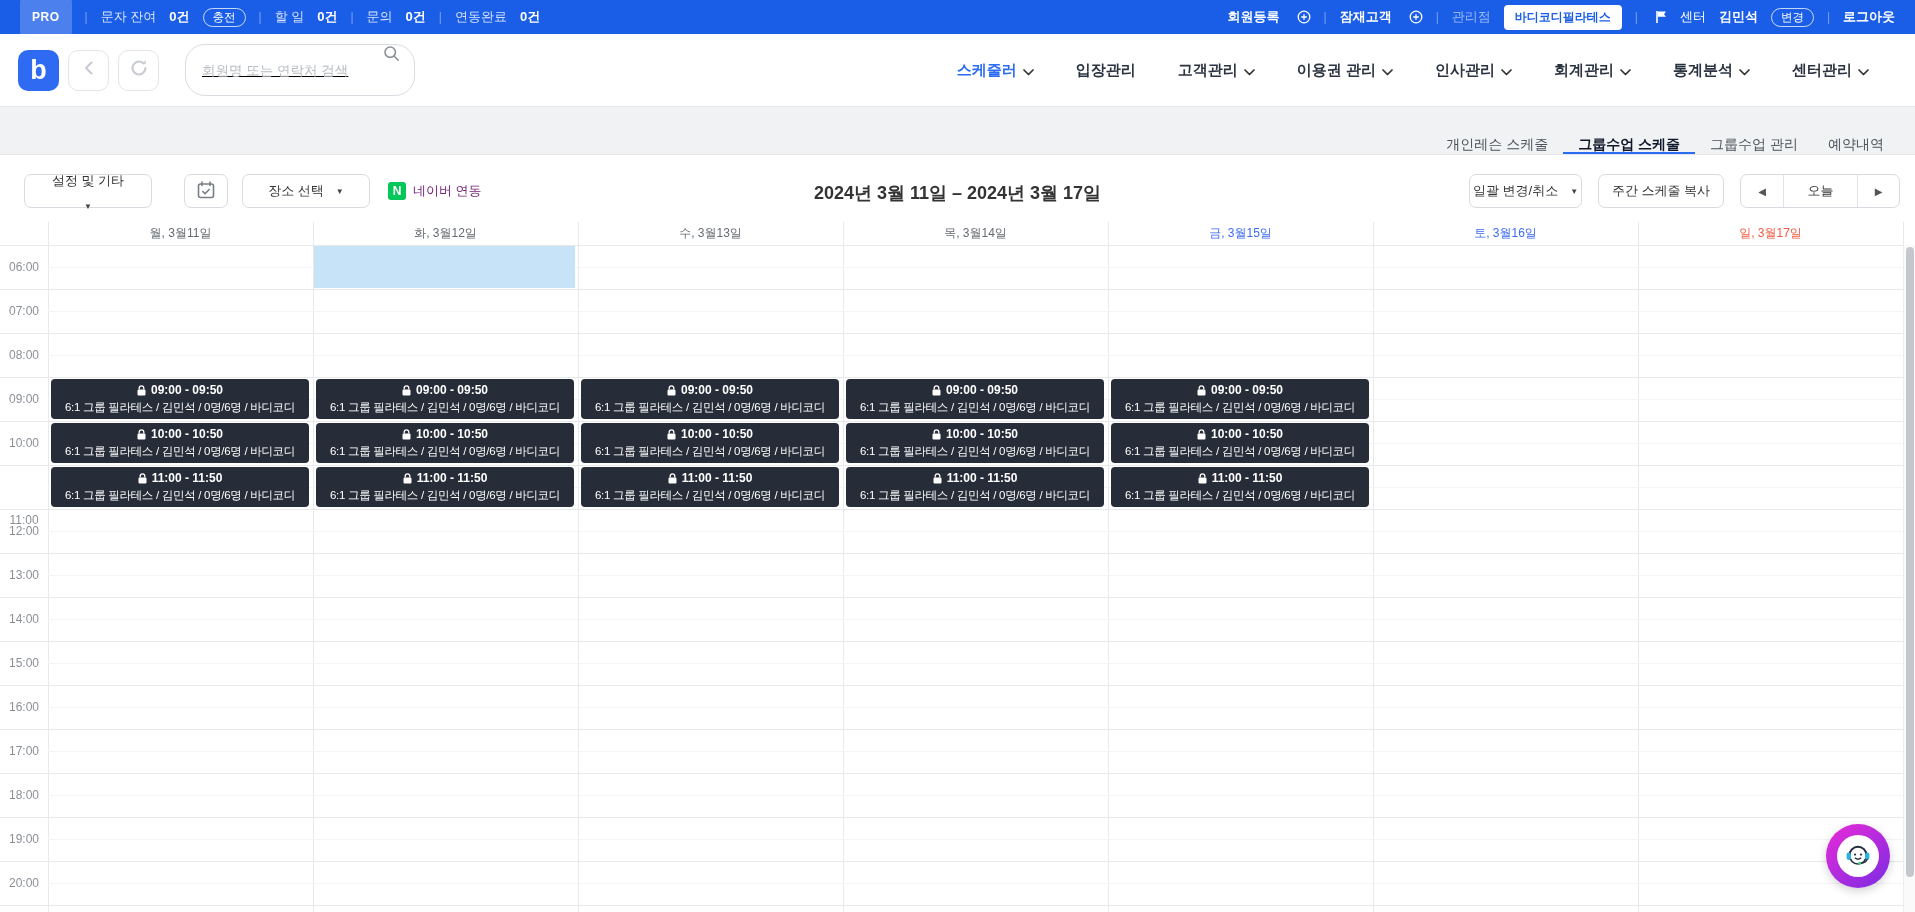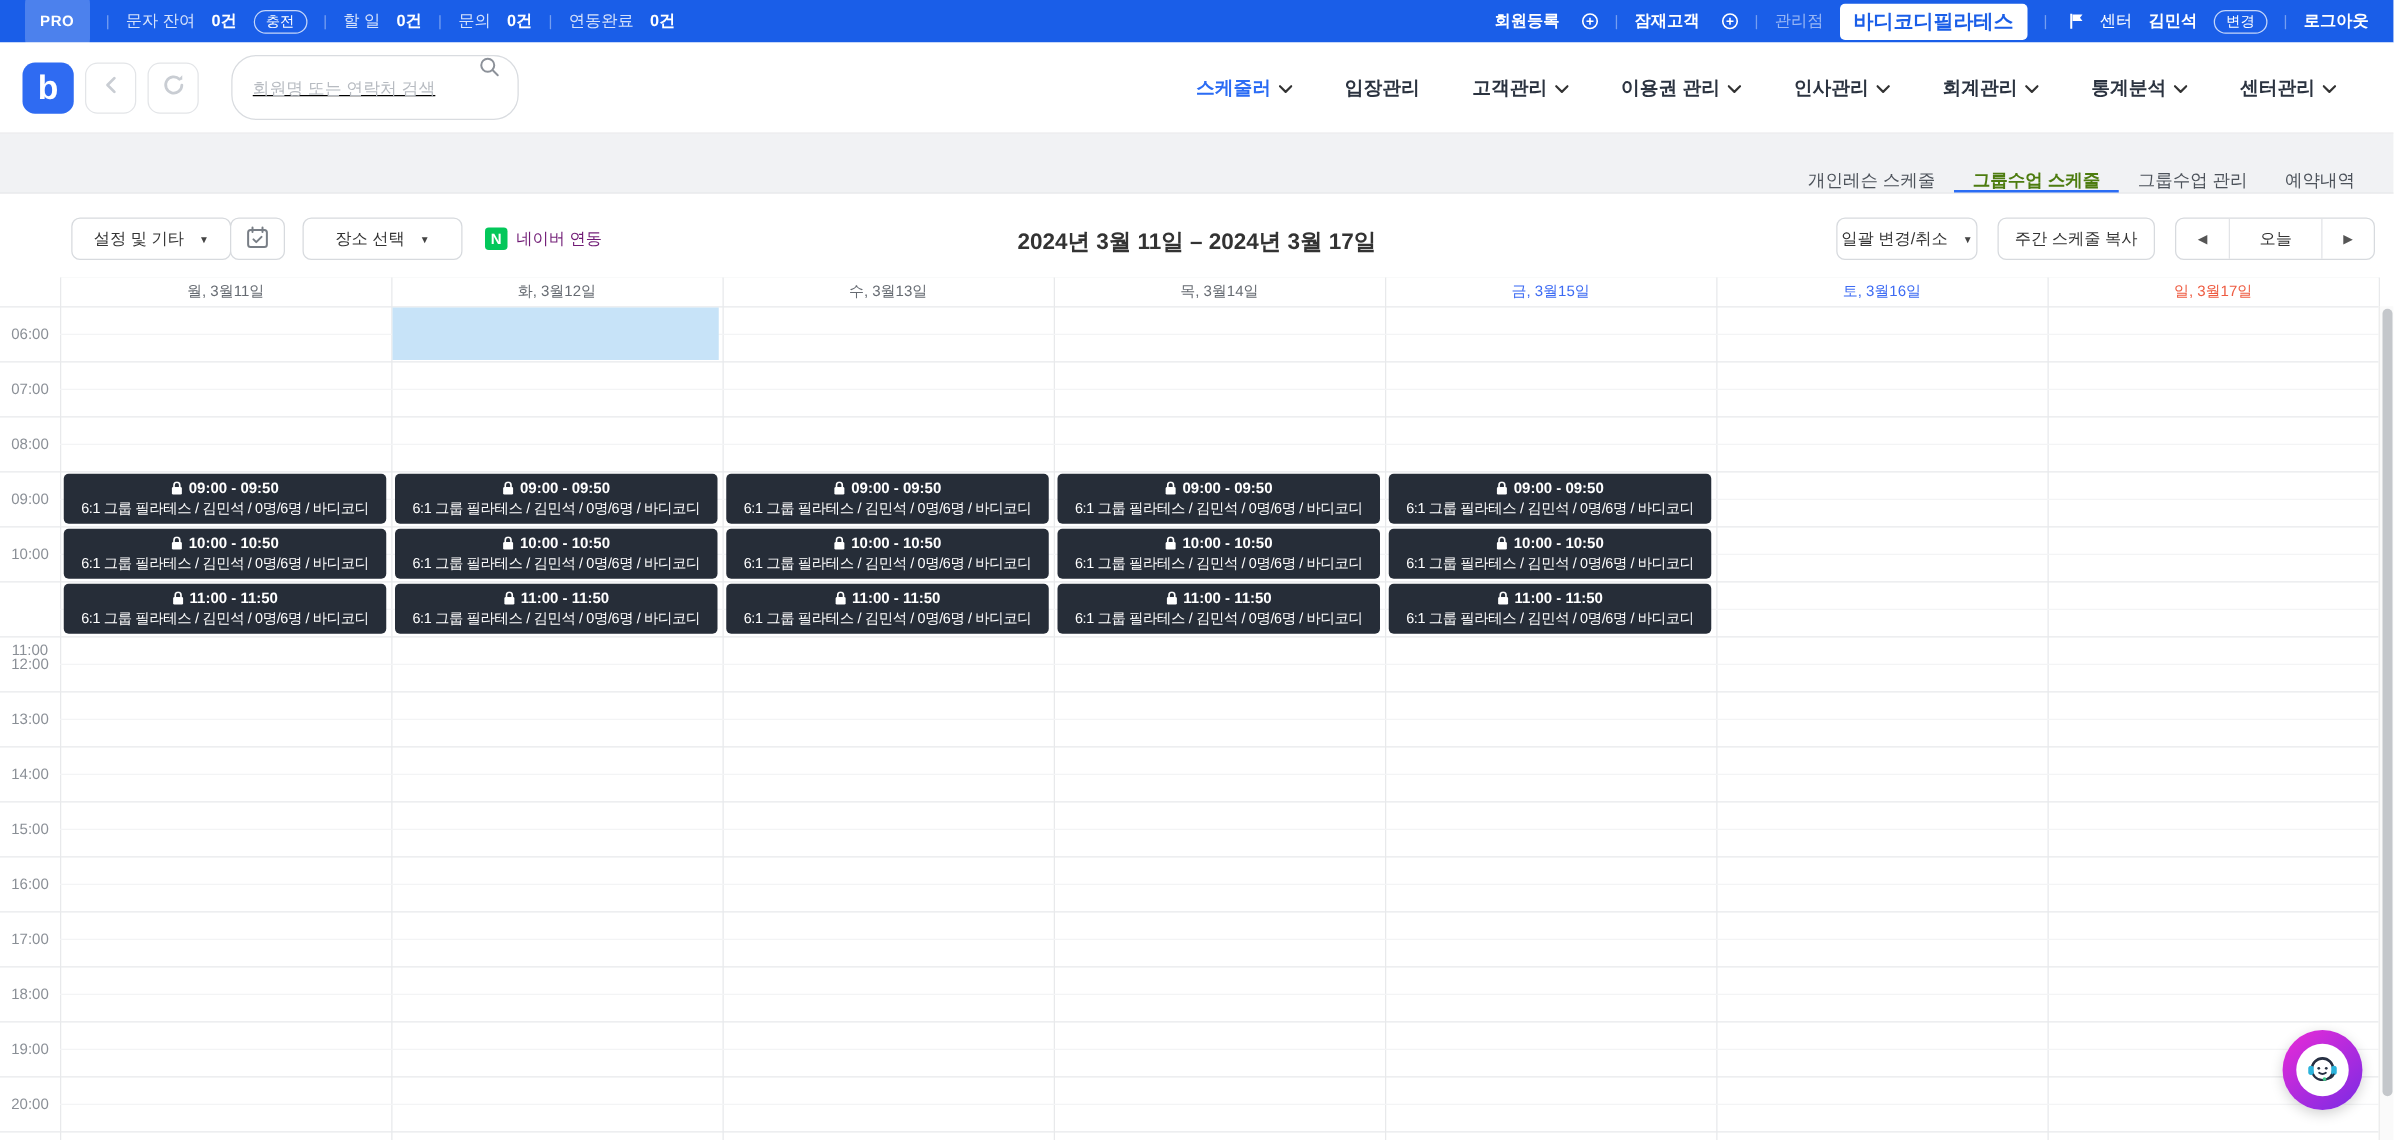--- a/index.html
+++ b/index.html
@@ -14,21 +14,21 @@
   .tb-right { margin-left:auto; }
   .pro-pill { background:rgba(255,255,255,.22); border-radius:12px; padding:19px 12px;
               font-weight:bold; font-size:12px; letter-spacing:.5px; }
   .tb-sep { color:rgba(255,255,255,.4); font-size:12px; }
   .tb-label { color:rgba(255,255,255,.82); }
   .tb-count { font-weight:bold; }
   .tb-pill { border:1px solid rgba(255,255,255,.75); border-radius:11px; padding:1px 9px;
              font-size:11.5px; color:#fff; cursor:pointer; }
   .tb-strong { font-weight:bold; }
   .tb-dim { color:rgba(255,255,255,.55); }
-  .center-badge { background:#fff; color:#1a5ee8; font-weight:bold; font-size:16px;
+  .center-badge { background:#fff; color:#1a5ee8; font-weight:bold; font-size:12px;
                   padding:4px 11px; border-radius:4px; cursor:pointer;font-family:Liberation Mono, monospace; }
   .icon-inline { display:inline-flex; vertical-align:middle; margin-left:4px; }
 
   
   #header { position:absolute; left:0; top:34px; width:1915px; height:73px; background:#fff;
             border-bottom:1px solid #e7e8ea; display:flex; align-items:center; padding-left:18px; }
   #logo { width:41px; height:41px; border-radius:10px; background:#2f6bf2; color:#fff;
           font-size:27px; font-weight:bold; display:flex; align-items:center; justify-content:center;
           cursor:pointer; }
   .hdr-btn { width:41px; height:41px; border-radius:10px; border:1px solid #e3e5e8; background:#fff;
@@ -42,21 +42,21 @@
   .nav-item { display:flex; align-items:center; gap:6px; font-size:15px; font-weight:bold;
               color:#2b3340; cursor:pointer; white-space:nowrap; }
   .nav-item.active { color:#2b6cf4; }
 
   
   #tabband { position:absolute; left:0; top:107px; width:1915px; height:48px; background:#f1f2f4;
              border-bottom:1px solid #e4e5e7; display:flex; justify-content:flex-end;
              align-items:flex-end; padding-right:16px; }
   .tab { display:flex; align-items:center; padding:0 15px; font-size:14px; color:#4c525a;
          cursor:pointer; white-space:nowrap; }
-  .tab.active { color:#4d7c0f; font-weight:bold; box-shadow:inset 0 -2px 0 #2b6cf4; }
+  .tab.active { color:#0f172a; font-weight:bold; box-shadow:inset 0 -2px 0 #2b6cf4; }
 
   
   #toolbar { position:absolute; left:0; top:155px; width:1915px; height:67px; background:#fff; }
   .tool-btn { position:absolute; top:19px; height:34px; border:1px solid #d7dade; border-radius:7px;
               background:#fff; display:flex; align-items:center; justify-content:center; gap:12px;
               font-size:13px; color:#333; cursor:pointer; }
   .caret-down { font-size:8px; color:#444; }
   #naver-sync { position:absolute; left:388px; top:19px; height:34px; display:flex;
                 align-items:center; gap:7px; cursor:pointer; }
   #naver-badge { width:18px; height:18px; border-radius:3px; background:#03c75a; color:#fff;
@@ -228,21 +228,21 @@
   </div>
 
   <div id="tabband">
       <div class="tab">개인레슨 스케줄</div>
       <div class="tab active">그룹수업 스케줄</div>
       <div class="tab">그룹수업 관리</div>
       <div class="tab">예약내역</div>
     </div>
 
   <div id="toolbar">
-    <div class="tool-btn" style="left:57px; width:128px;">
+    <div class="tool-btn" style="left:24px; width:128px;flex-direction:column;">
       <span>설정 및 기타</span>
       <span class="caret-down">▼</span>
     </div>
     <div class="tool-btn" style="left:184px; width:44px;">
       <span><svg width="20" height="20" viewBox="0 0 20 20">
             <rect x="2.5" y="4" width="15" height="13.5" rx="2" stroke="#787e86" stroke-width="1.6" fill="none"></rect>
             <path d="M6 2v3.5M14 2v3.5" stroke="#787e86" stroke-width="1.6" stroke-linecap="round"></path>
             <path d="M6.8 11.5l2.2 2.2 4.2-4.2" stroke="#787e86" stroke-width="1.6" fill="none" stroke-linecap="round" stroke-linejoin="round"></path>
           </svg></span>
     </div>

